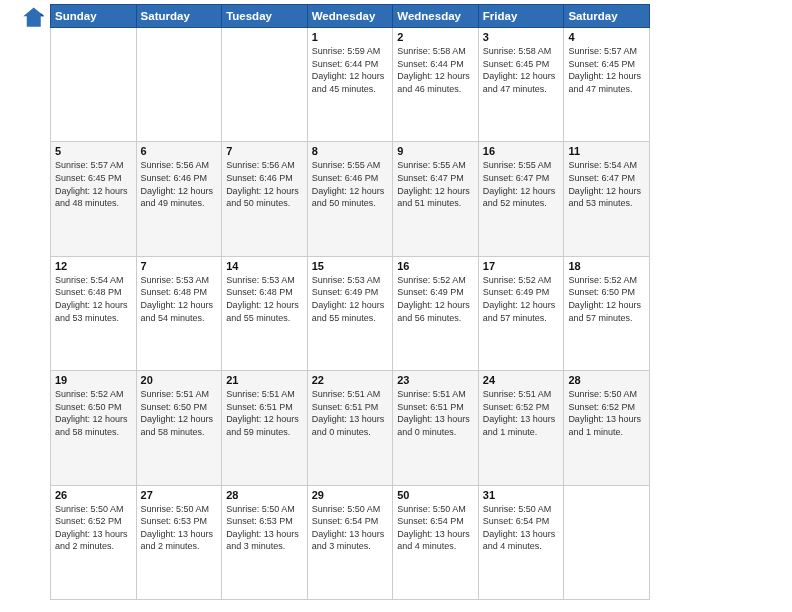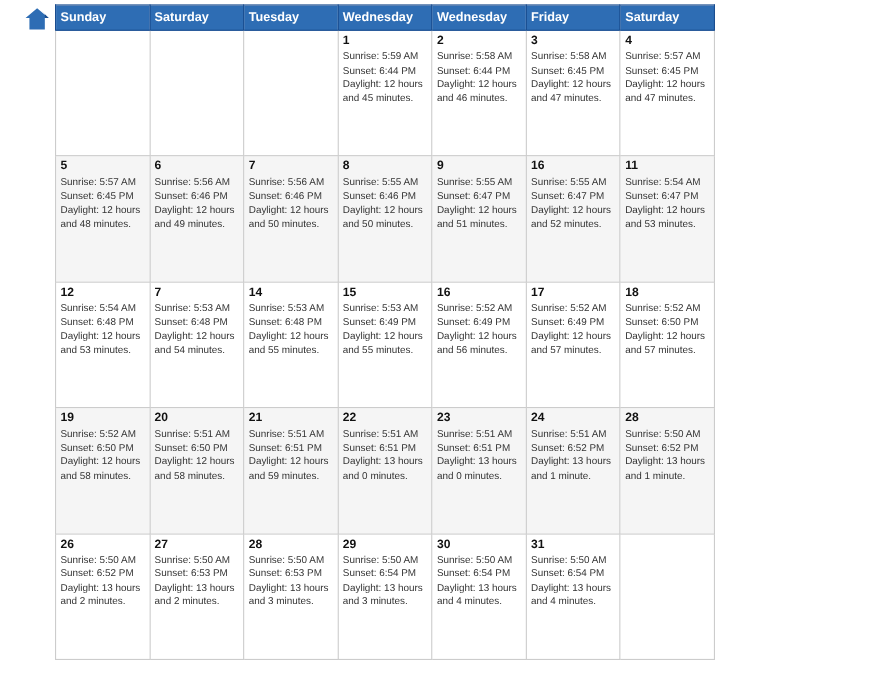--- a/index.html
+++ b/index.html
@@ -340,21 +340,21 @@
 and 3 minutes.</div>
           </td>
           <td>
             <span class="day-num">29</span>
             <div class="day-info" style="white-space: pre-line;">Sunrise: 5:50 AM
 Sunset: 6:54 PM
 Daylight: 13 hours
 and 3 minutes.</div>
           </td>
           <td>
-            <span class="day-num">30</span>
+            <span class="day-num">50</span>
             <div class="day-info" style="white-space: pre-line;">Sunrise: 5:50 AM
 Sunset: 6:54 PM
 Daylight: 13 hours
 and 4 minutes.</div>
           </td>
           <td>
             <span class="day-num">31</span>
             <div class="day-info" style="white-space: pre-line;">Sunrise: 5:50 AM
 Sunset: 6:54 PM
 Daylight: 13 hours

